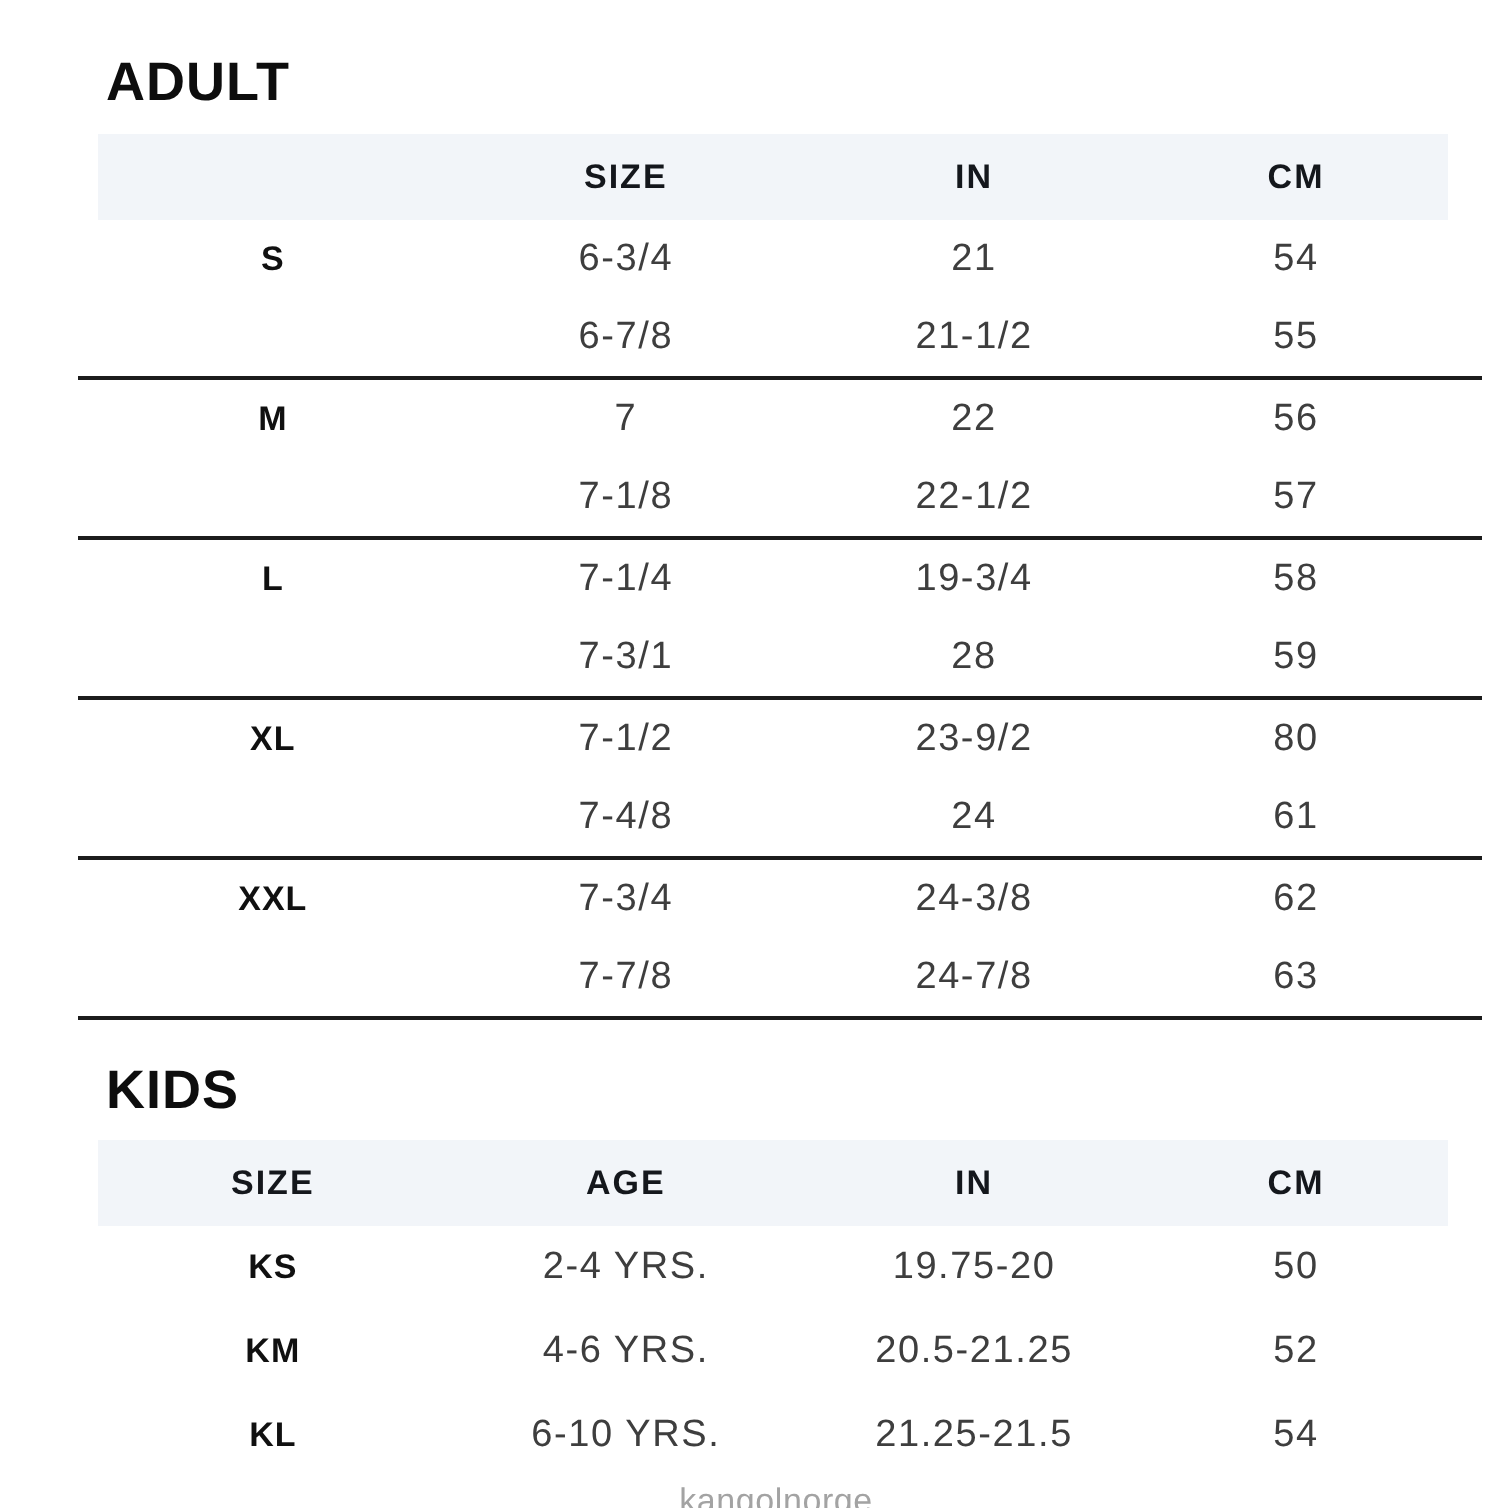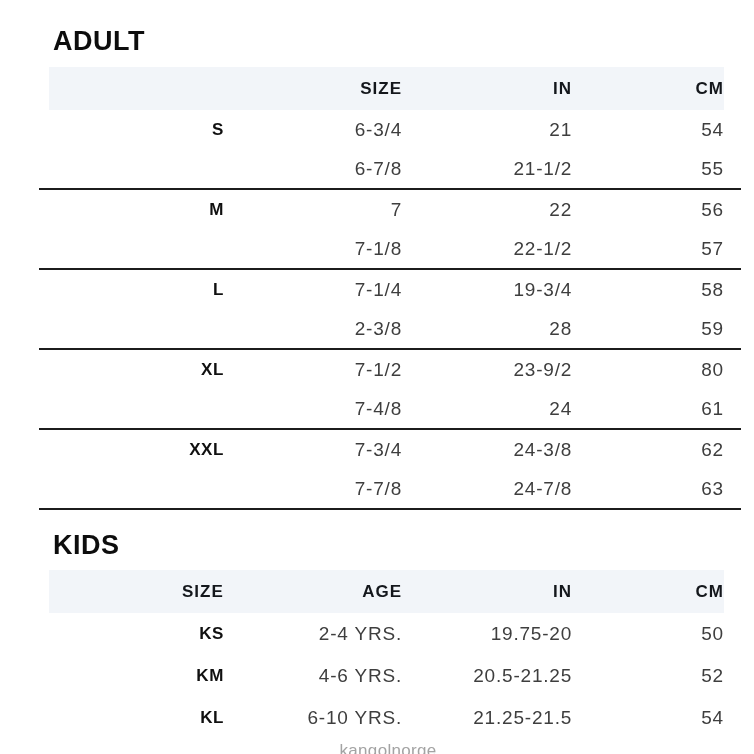--- a/index.html
+++ b/index.html
@@ -32,21 +32,21 @@
     margin-left: 28px;
     width: 702px;
   }
   .size-table.adult { margin-top: 11px; }
   .size-table.kids  { margin-top: 10px; }
 
   .grid-row {
     display: grid;
     grid-template-columns: 25.9% 26.4% 25.2% 22.5%;
     align-items: center;
-    text-align: right;
+    text-align: center;
   }
   .thead {
     margin: 0 17px 0 10px;
     height: 43px;
     background: #f2f5f9;
   }
   .th {
     font-weight: 700;
     font-size: 17px;
     letter-spacing: 1px;
@@ -125,21 +125,21 @@
         </div>
         <div class="size-group">
           <div class="grid-row body-row">
     <div class="label-cell">L</div>
     <div class="value-cell">7-1/4</div>
     <div class="value-cell">19-3/4</div>
     <div class="value-cell">58</div>
   </div>
           <div class="grid-row body-row">
     <div class="label-cell"></div>
-    <div class="value-cell">2-3/8</div>
+    <div class="value-cell">7-3/1</div>
     <div class="value-cell">28</div>
     <div class="value-cell">59</div>
   </div>
         </div>
         <div class="size-group">
           <div class="grid-row body-row">
     <div class="label-cell">XL</div>
     <div class="value-cell">7-1/2</div>
     <div class="value-cell">23-9/2</div>
     <div class="value-cell">80</div>

